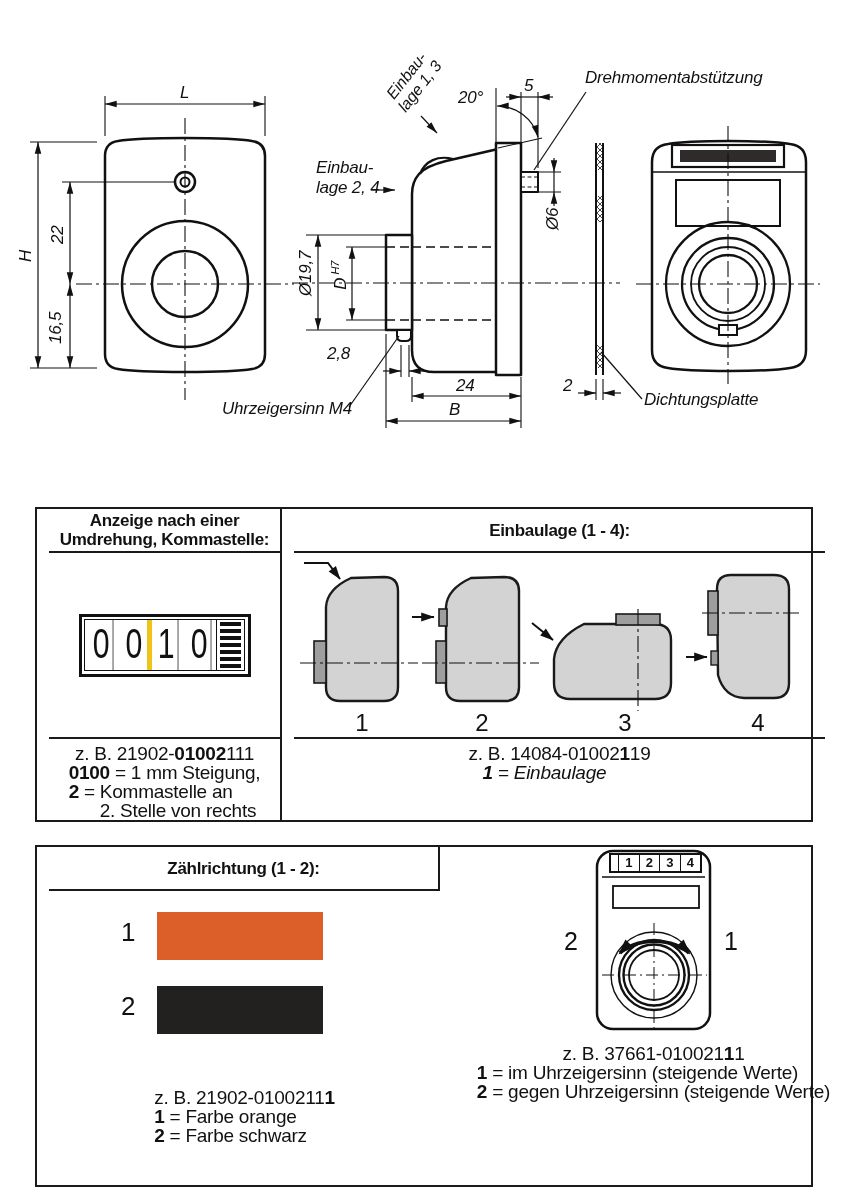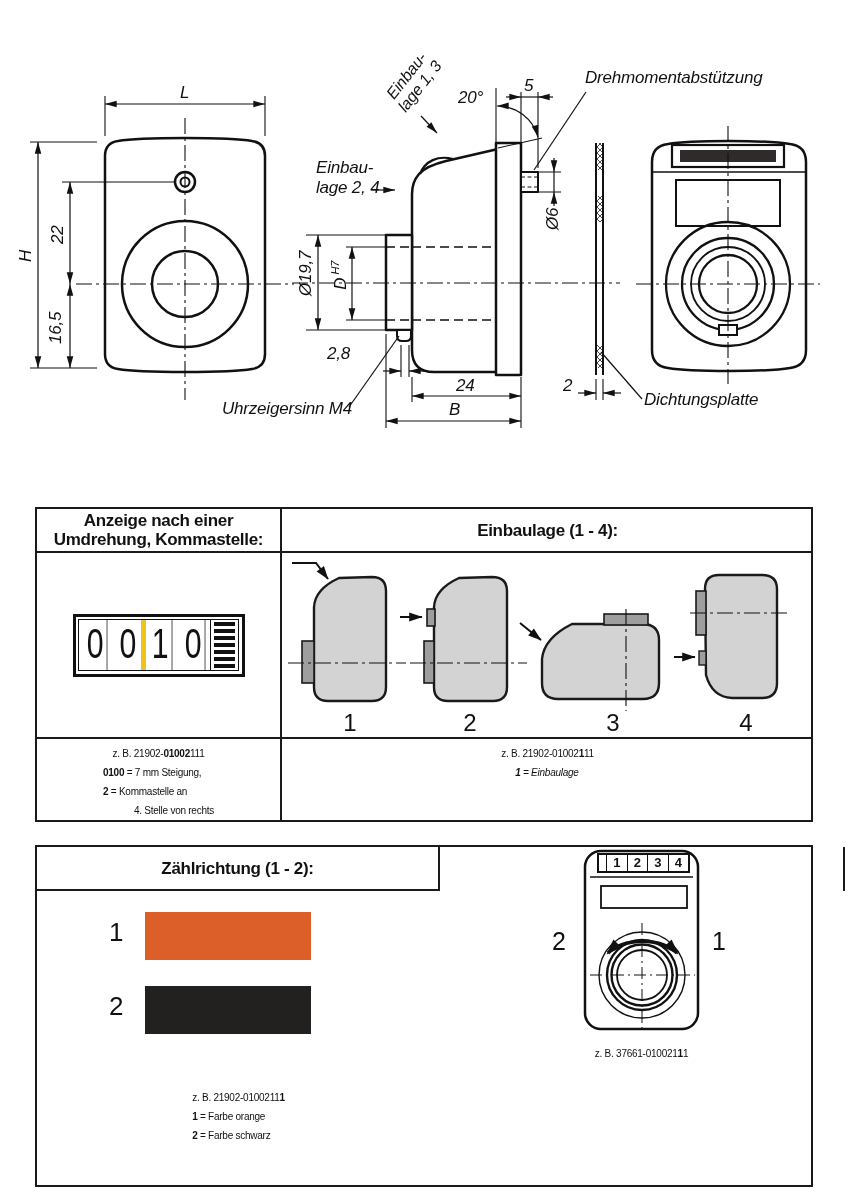--- a/index.html
+++ b/index.html
@@ -19,26 +19,26 @@
   .t{stroke:#111;stroke-width:1.1;fill:none;}
   .d{stroke:#111;stroke-width:1.2;fill:none;}
   .cl{stroke:#111;stroke-width:1.1;fill:none;stroke-dasharray:16 4 3 4;}
   .hid{stroke:#111;stroke-width:1.4;fill:none;stroke-dasharray:9 5;}
   .thr{stroke:#111;stroke-width:1;fill:none;stroke-dasharray:4 2.5;}
   .ln15{stroke:#111;stroke-width:1.5;fill:none;}
   
   .tbl{margin-left:35px;width:778px;border:2.5px solid #1a1a1a;display:grid;background:#fff;box-sizing:border-box;}
   .tbl1{margin-top:507px;grid-template-columns:245px 1fr;grid-template-rows:44px 186px auto;}
   .tbl2{margin-top:23px;grid-template-columns:403px 1fr;grid-template-rows:44px 294px;}
-  .cell{box-sizing:border-box;position:relative;}
+  .cell{box-sizing:border-box;position:relative;margin-left:12px;}
   .br{border-right:2px solid #1a1a1a;}
   .bb{border-bottom:2px solid #1a1a1a;}
   .hdr{display:flex;flex-direction:column;align-items:center;justify-content:center;
        font-weight:bold;font-size:17px;line-height:19px;letter-spacing:-0.3px;}
-  .note{font-size:10px;line-height:19px;letter-spacing:-0.25px;width:fit-content;margin:5px auto 0;}
+  .note{font-size:19px;line-height:19px;letter-spacing:-0.25px;width:fit-content;margin:5px auto 0;}
   .note .c{text-align:center;}
   .note b{font-weight:bold;}
   
   .flexc{display:flex;align-items:center;justify-content:center;height:100%;}
   .counter1{border:3px solid #111;padding:2.5px;background:#fff;}
   .c1f{border:1.5px solid #111;display:flex;position:relative;height:50px;}
   .c1d{width:32px;font-size:42px;line-height:48px;text-align:center;transform:scaleX(.72);}
   .sep{border-right:1.5px solid #111;}
   .comma{position:absolute;left:62px;top:0;bottom:0;width:4.5px;}
   .knurl{width:27px;display:flex;flex-direction:column;justify-content:center;gap:3.5px;align-items:center;border-left:1.5px solid #111;}
@@ -249,28 +249,28 @@
         <text x="68" y="178" font-size="24" fill="#111" text-anchor="middle">1</text>
         <text x="188" y="178" font-size="24" fill="#111" text-anchor="middle">2</text>
         <text x="331" y="178" font-size="24" fill="#111" text-anchor="middle">3</text>
         <text x="464" y="178" font-size="24" fill="#111" text-anchor="middle">4</text>
       </svg>
     </div>
 
     <div class="cell br">
       <div class="note">
         <div class="c"><span>z. B. 21902-</span><b>01002</b><span>111</span></div>
-        <div><b>0100</b><span> = 7 mm Steigung,</span></div>
+        <div><b>0100</b><span> = 1 mm Steigung,</span></div>
         <div><b>2</b><span> = Kommastelle an</span></div>
-        <div style="padding-left:31px;"><span>4. Stelle von rechts</span></div>
+        <div style="padding-left:31px;"><span>2. Stelle von rechts</span></div>
       </div>
     </div>
     <div class="cell">
       <div class="note">
-        <div class="c"><span>z. B. 21902-01002</span><b>1</b><span>11</span></div>
+        <div class="c"><span>z. B. 14084-01002</span><b>1</b><span>19</span></div>
         <div style="padding-left:14px;font-style:italic;"><b>1</b><span> = Einbaulage</span></div>
       </div>
     </div>
   </div>
 
   <div class="tbl tbl2">
     <div class="cell br bb hdr">
       <div>Zählrichtung (1 - 2):</div>
     </div>
 
@@ -298,20 +298,22 @@
           <div class="dg">1</div>
           <div class="dg">2</div>
           <div class="dg">3</div>
           <div class="dg">4</div>
         </div>
         <span class="dirlbl" style="left:112px;top:80px;">2</span>
         <span class="dirlbl" style="left:272px;top:80px;">1</span>
       </div>
       <div class="note">
         <div class="c"><span>z. B. 37661-010021</span><b>1</b><span>1</span></div>
+        <div><b>1</b><span> = im Uhrzeigersinn (steigende Werte)</span></div>
+        <div><b>2</b><span> = gegen Uhrzeigersinn (steigende Werte)</span></div>
       </div>
     </div>
 
     <div class="cell">
       <div class="farbe">
         <span class="swlbl" style="left:72px;top:26px;">1</span>
         <div class="swatch" style="left: 108px; top: 21px; background-color: rgb(220, 94, 40);"></div>
         <span class="swlbl" style="left:72px;top:100px;">2</span>
         <div class="swatch" style="left: 108px; top: 95px; background-color: rgb(35, 32, 32);"></div>
       </div>

